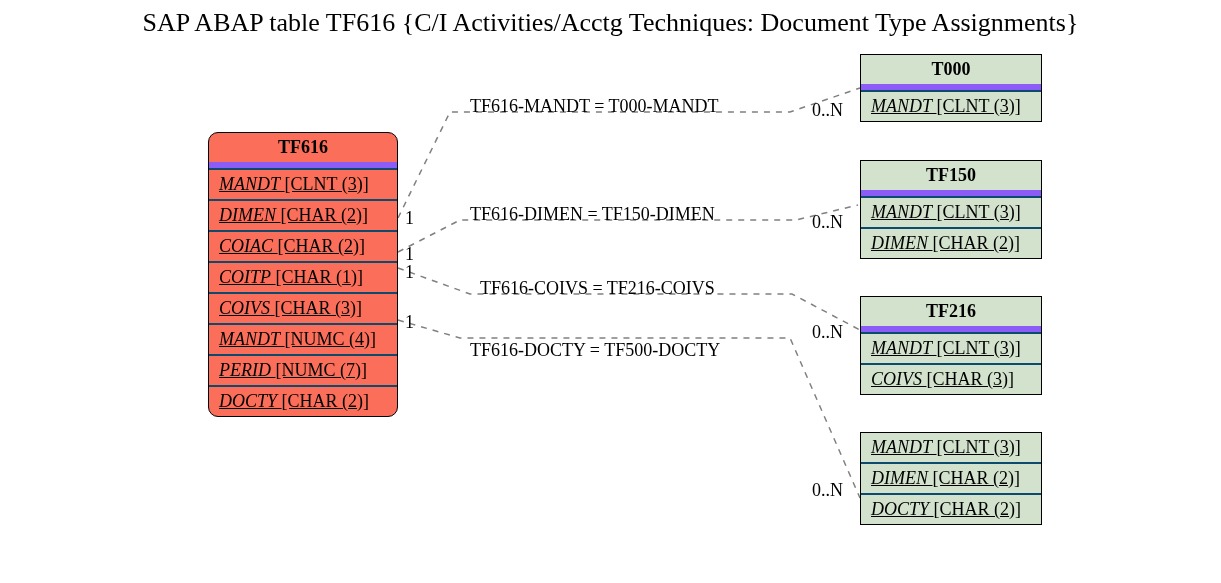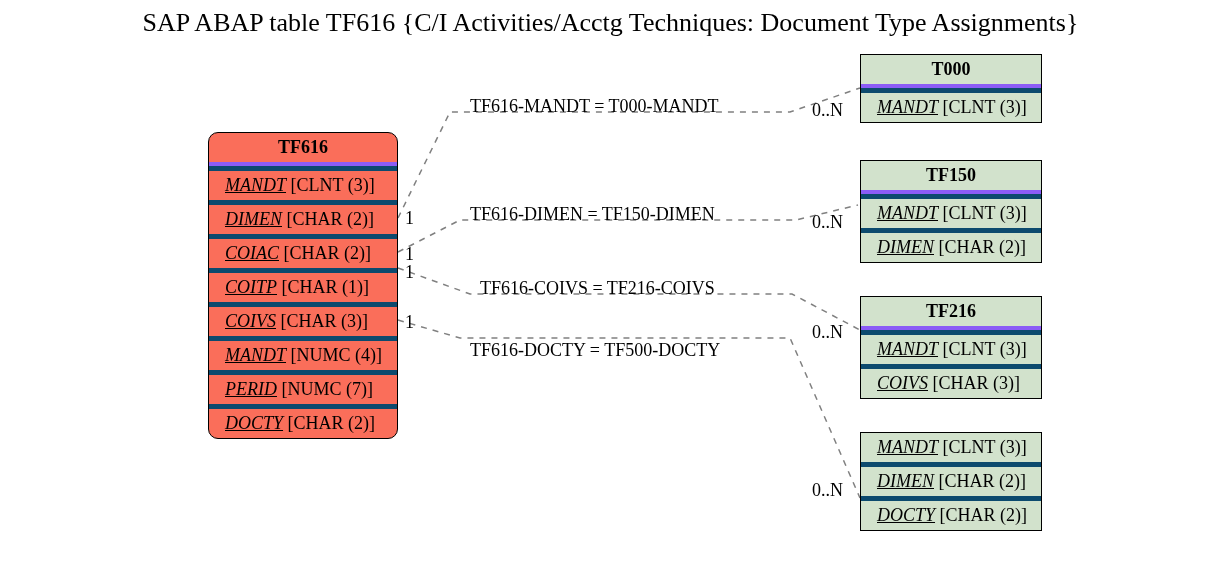--- a/index.html
+++ b/index.html
@@ -25,26 +25,27 @@
   }
   .tbl {
     position: absolute;
     border: 1px solid #000;
     font-size: 18px;
   }
   .tbl .hdr {
     text-align: center;
     font-weight: bold;
     padding: 4px 4px;
-    border-bottom: 4px solid #8b5cf6;
+    border-bottom: 6px solid #8b5cf6;
   }
   .tbl .row {
-    padding: 4px 16px;
-    border-top: 5px solid #0c4a6e;
+    padding: 4px 10px;
+    border-top: 2px solid #0c4a6e;
     white-space: nowrap;
+    text-decoration: underline;
   }
   .tbl .row:first-of-type { border-top: none; }
   .fname { text-decoration: underline; font-style: italic; }
   .type { }
   .main { background: #fa6e5a; }
   .ref  { background: #d2e2cc; }
   svg.lines {
     position: absolute;
     left: 0; top: 0;
     width: 1221px; height: 583px;

